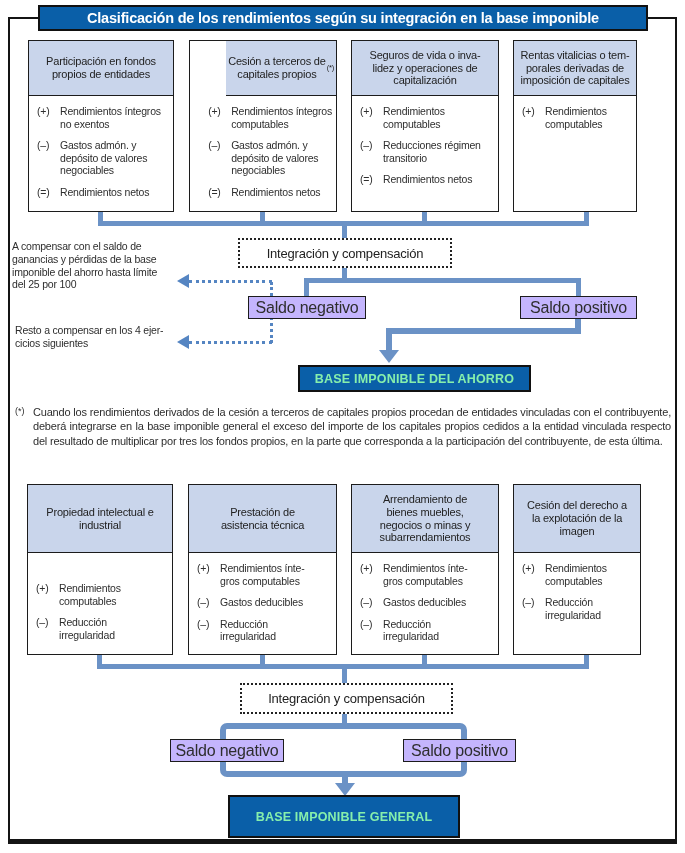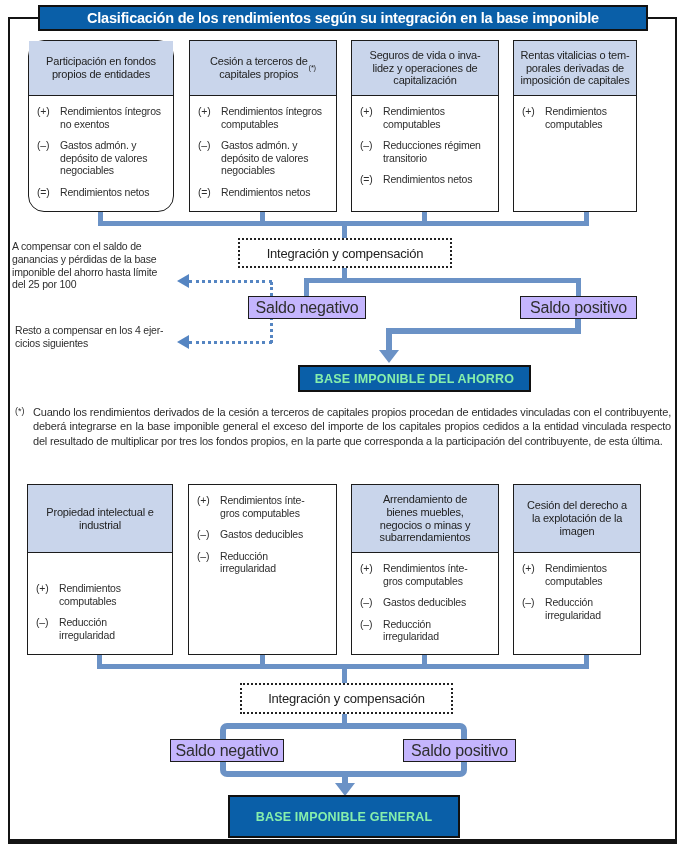--- a/index.html
+++ b/index.html
@@ -86,21 +86,21 @@
 </head>
 <body>
 
 <div id="canvas">
 
   <div class="frame"></div>
   <div class="titlebar">
     <span>Clasificación de los rendimientos según su integración en la base imponible</span>
   </div>
 
-  <div class="box r1" style="left:28px; top:40px; width:146px; height:172px;border-radius:16px;">
+  <div class="box r1" style="left:28px; top:40px; width:146px; height:172px;">
     <div class="box-header">
       <span class="pre">Participación en fondos
 propios de entidades</span>
     </div>
     <div class="items">
       <div class="item">
           <span class="sign">(+)</span>
           <span class="txt pre">Rendimientos íntegros
 no exentos</span>
         </div>
@@ -110,21 +110,21 @@
 depósito de valores
 negociables</span>
         </div>
       <div class="item">
           <span class="sign">(=)</span>
           <span class="txt pre">Rendimientos netos</span>
         </div>
     </div>
   </div>
 
-  <div class="box r1" style="left:189px; top:40px; width:148px; height:172px;">
+  <div class="box r1" style="left:189px; top:40px; width:148px; height:172px;align-items:flex-end;">
     <div class="box-header">
       <span class="pre">Cesión a terceros de
 capitales propios</span>
         <sup class="fnref">(*)</sup>
     </div>
     <div class="items">
       <div class="item">
           <span class="sign">(+)</span>
           <span class="txt pre">Rendimientos íntegros
 computables</span>
@@ -242,20 +242,24 @@
         </div>
       <div class="item">
           <span class="sign">(–)</span>
           <span class="txt pre">Reducción
 irregularidad</span>
         </div>
     </div>
   </div>
 
   <div class="box r2" style="left:188px; top:484px; width:149px; height:171px;">
+    <div class="box-header">
+      <span class="pre">Prestación de
+asistencia técnica</span>
+    </div>
     <div class="items">
       <div class="item">
           <span class="sign">(+)</span>
           <span class="txt pre">Rendimientos ínte-
 gros computables</span>
         </div>
       <div class="item">
           <span class="sign">(–)</span>
           <span class="txt pre">Gastos deducibles</span>
         </div>

